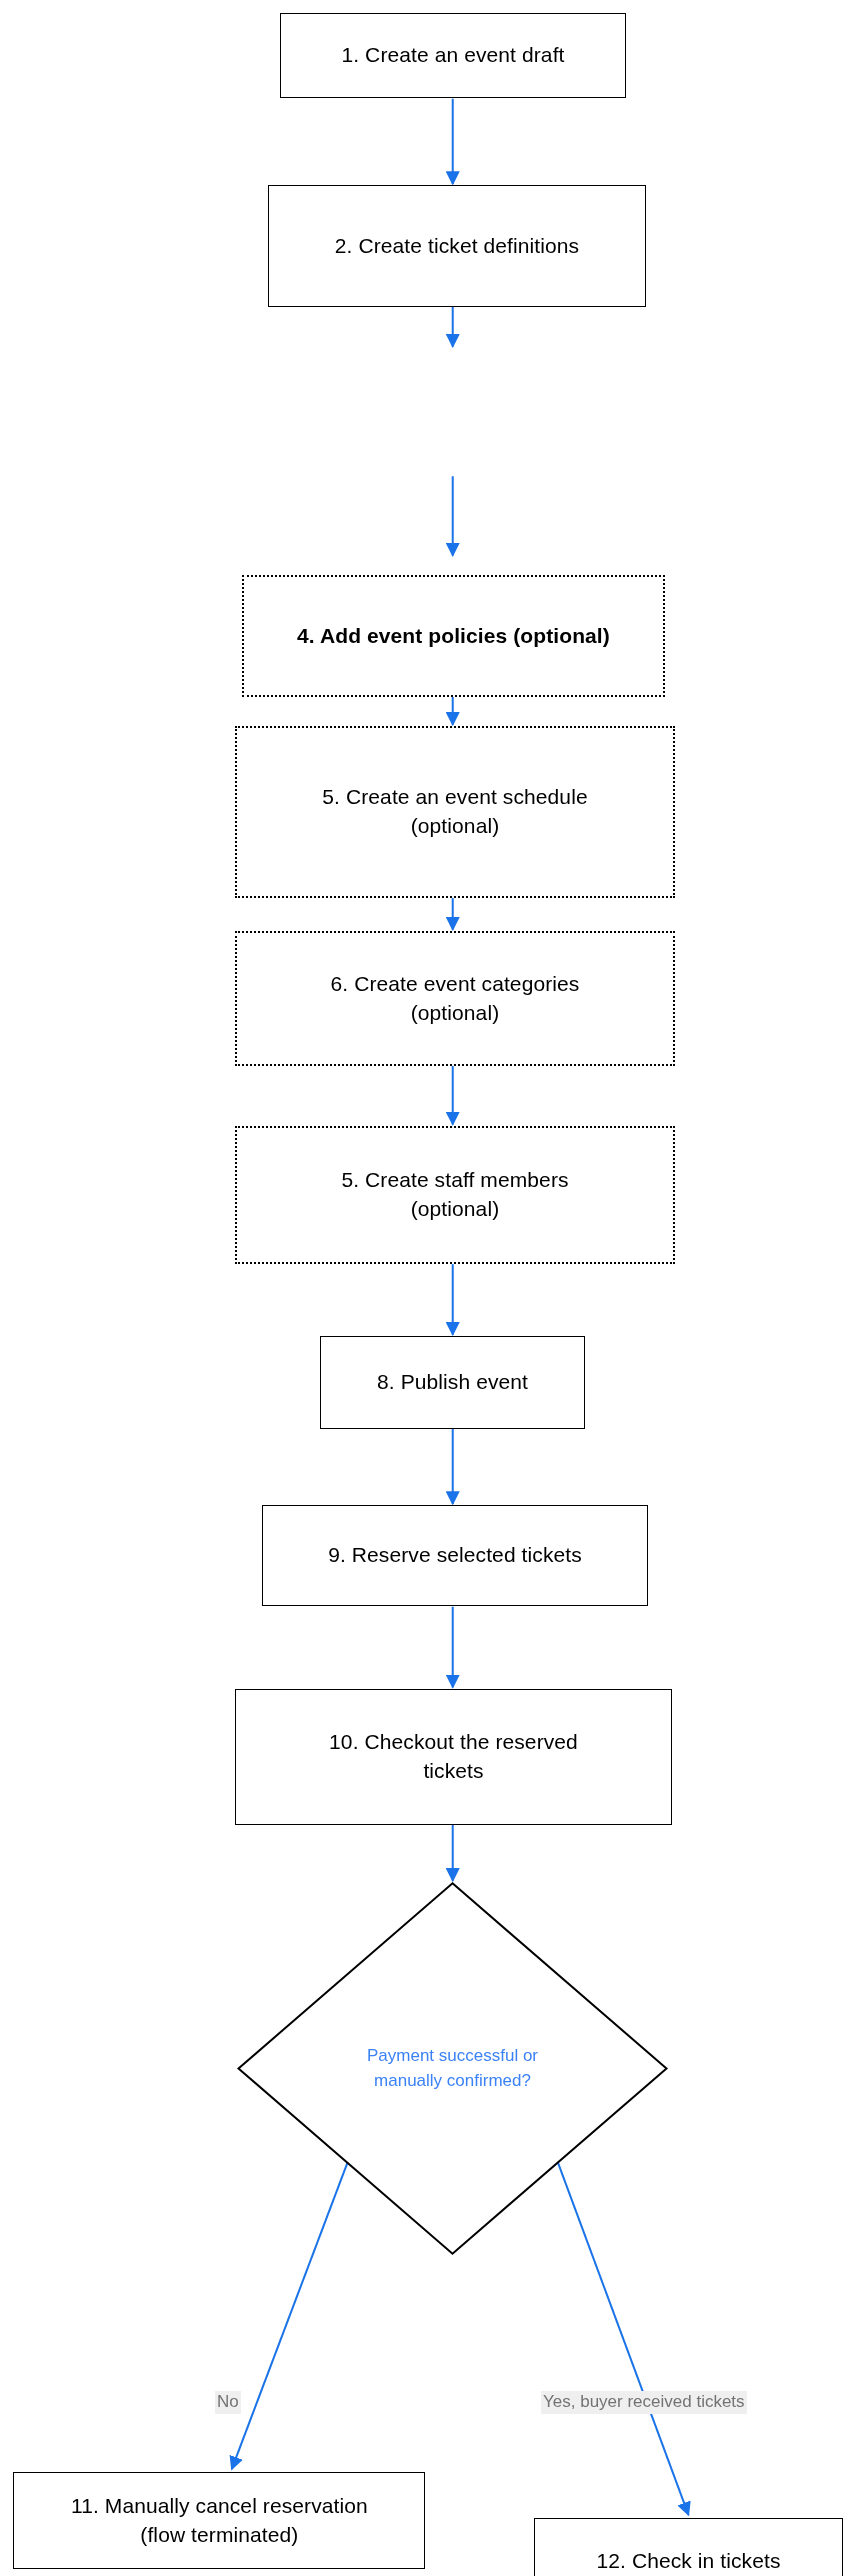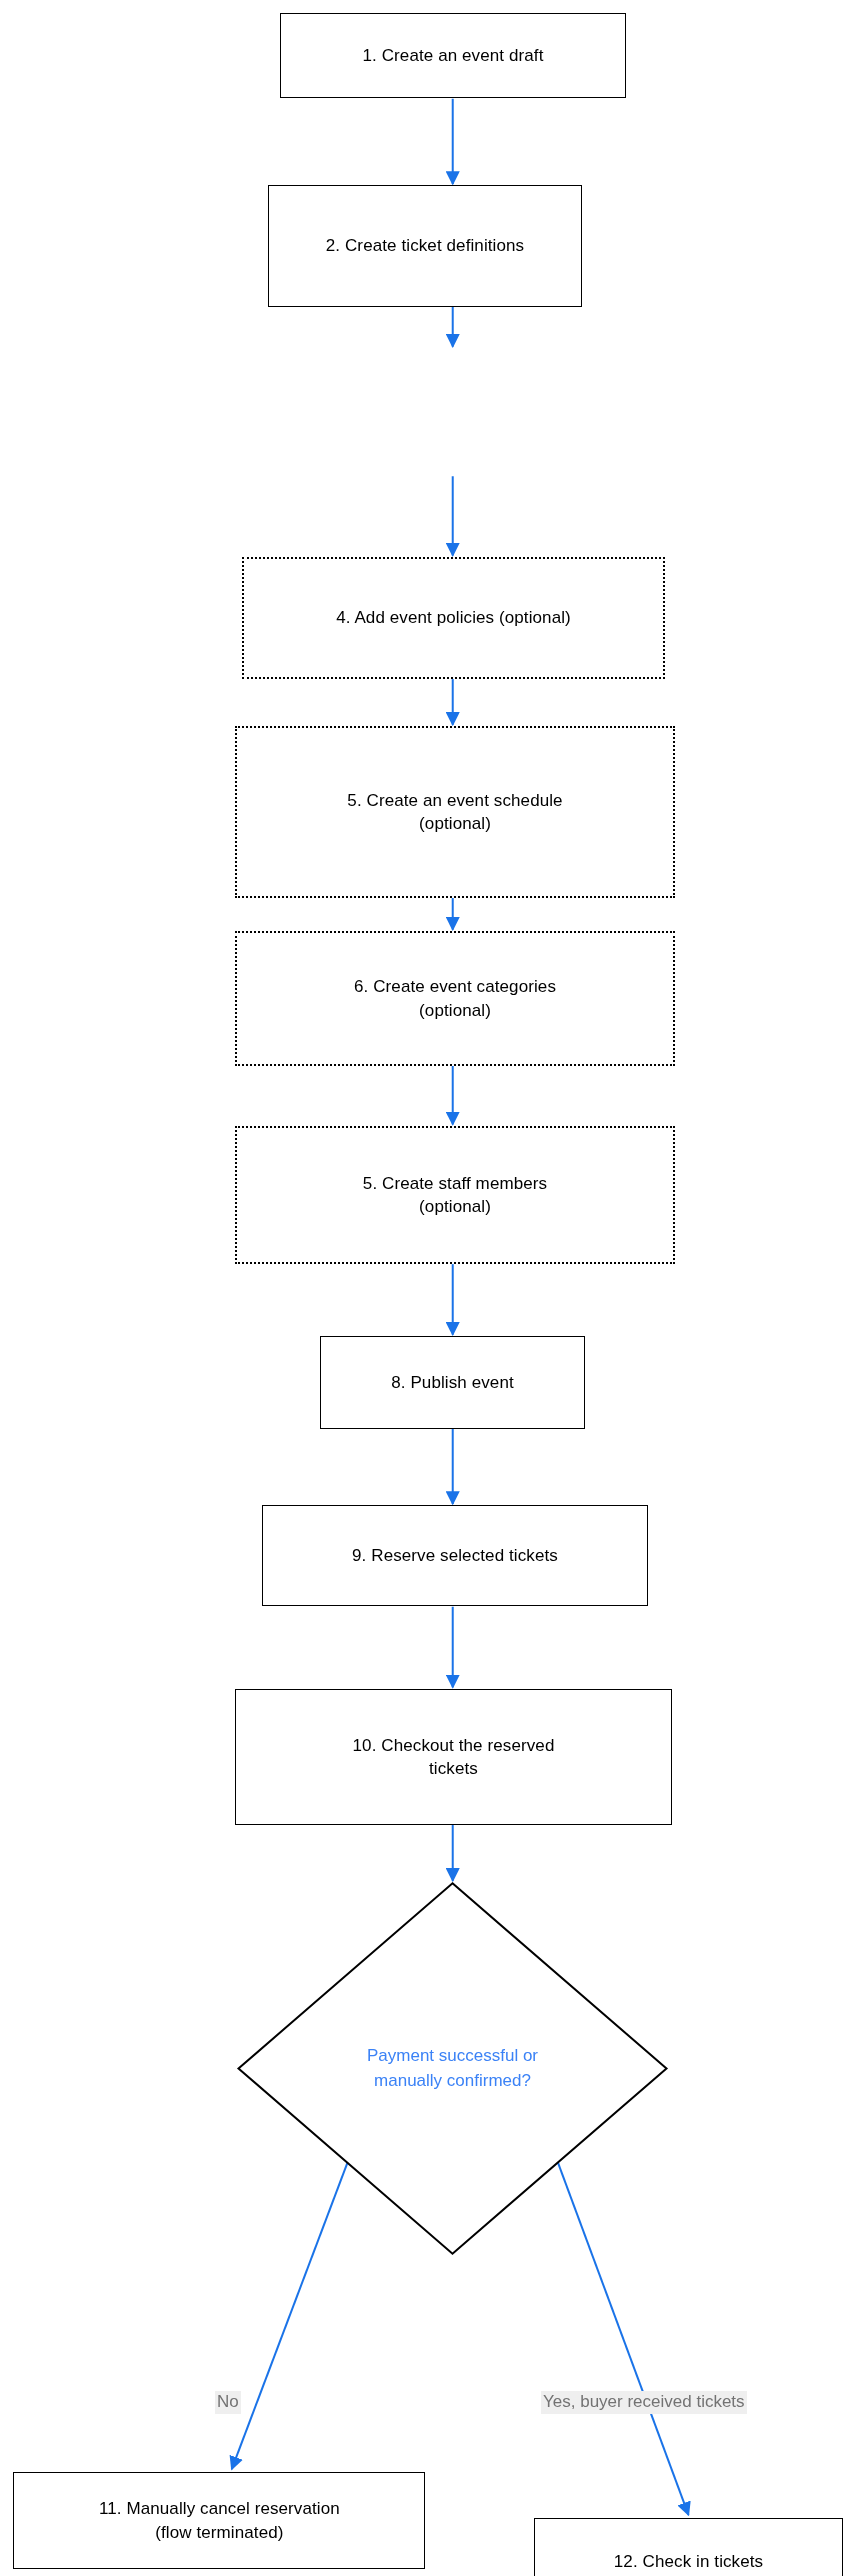--- a/index.html
+++ b/index.html
@@ -28,21 +28,21 @@
   }
   .node {
     position: absolute;
     box-sizing: border-box;
     display: flex;
     align-items: center;
     justify-content: center;
     text-align: center;
     background: #ffffff;
     color: #000000;
-    font-size: 17px;
+    font-size: 21px;
     line-height: 1.38;
     letter-spacing: 0.1px;
     padding: 2.7px 8px;
     z-index: 2;
   }
   .node.solid {
     border: 1.3px solid #000000;
   }
   .node.dotted {
     border: 2.7px dotted #000000;
@@ -112,26 +112,26 @@
       <line x1="674" y1="2717" x2="674" y2="2800"></line>
       <line x1="519" y1="3215" x2="345" y2="3676"></line>
       <line x1="829" y1="3215" x2="1025" y2="3744"></line>
     </g>
   </svg>
 
   <div class="node solid" style="left:280px; top:13.4px; width:346px; height:85px;">
     <span class="node-label">1. Create an event draft</span>
   </div>
 
-  <div class="node solid" style="left:268px; top:185px; width:314px; height:122px;">
+  <div class="node solid" style="left:268px; top:185px; width:378px; height:122px;">
     <span class="node-label">2. Create ticket definitions</span>
   </div>
 
 
-  <div class="node dotted" style="left:242px; top:557px; width:423px; height:122px;">
+  <div class="node dotted" style="left:242px; top:575px; width:423px; height:122px;font-weight:bold;">
     <span class="node-label">4. Add event policies (optional)</span>
   </div>
 
   <div class="node dotted" style="left:235px; top:726px; width:440px; height:172px;">
     <span class="node-label">5. Create an event schedule
 (optional)</span>
   </div>
 
   <div class="node dotted" style="left:235px; top:931px; width:440px; height:135px;">
     <span class="node-label">6. Create event categories

